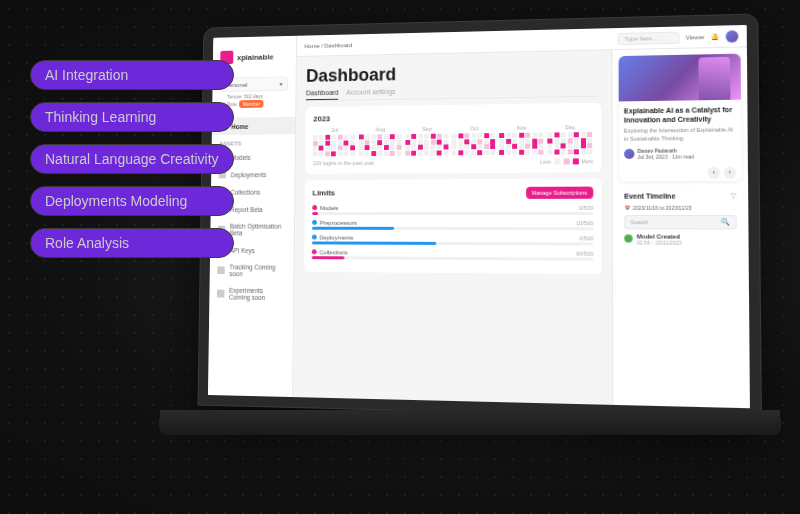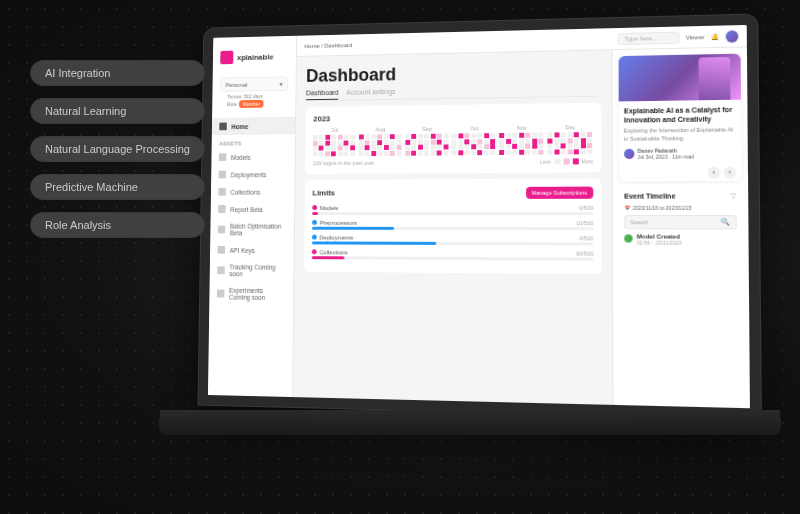--- a/index.html
+++ b/index.html
@@ -34,26 +34,26 @@
       position: absolute;
       left: 30px;
       top: 60px;
       display: flex;
       flex-direction: column;
       gap: 12px;
       z-index: 10;
     }
 
     .tag-pill {
-      background: #404040;
+      background: #6d28d9;
       border: 1px solid #3a3a3a;
       border-radius: 20px;
       padding: 6px 14px;
       color: #ccc;
-      font-size: 11px;
+      font-size: 14px;
       white-space: nowrap;
     }
 
     
     .laptop-wrapper {
       position: absolute;
       left: 160px;
       top: 20px;
       width: 620px;
       height: 480px;
@@ -617,23 +617,23 @@
     }
   </style>
 </head>
 <body>
 
 <div class="bg-texture"></div>
 <div class="dot-grid"></div>
 
 <div class="left-tags">
   <div class="tag-pill">AI Integration</div>
-  <div class="tag-pill">Natural Learning</div>
-  <div class="tag-pill">Natural Language Processing</div>
-  <div class="tag-pill">Predictive Machine</div>
+  <div class="tag-pill">Thinking Learning</div>
+  <div class="tag-pill">Natural Language Creativity</div>
+  <div class="tag-pill">Deployments Modeling</div>
   <div class="tag-pill">Role Analysis</div>
 </div>
 
 <div class="laptop-wrapper">
   <div class="laptop-screen-outer">
 
     <div class="screen-content">
 
       <div class="app-sidebar">
         <div class="sidebar-logo">

